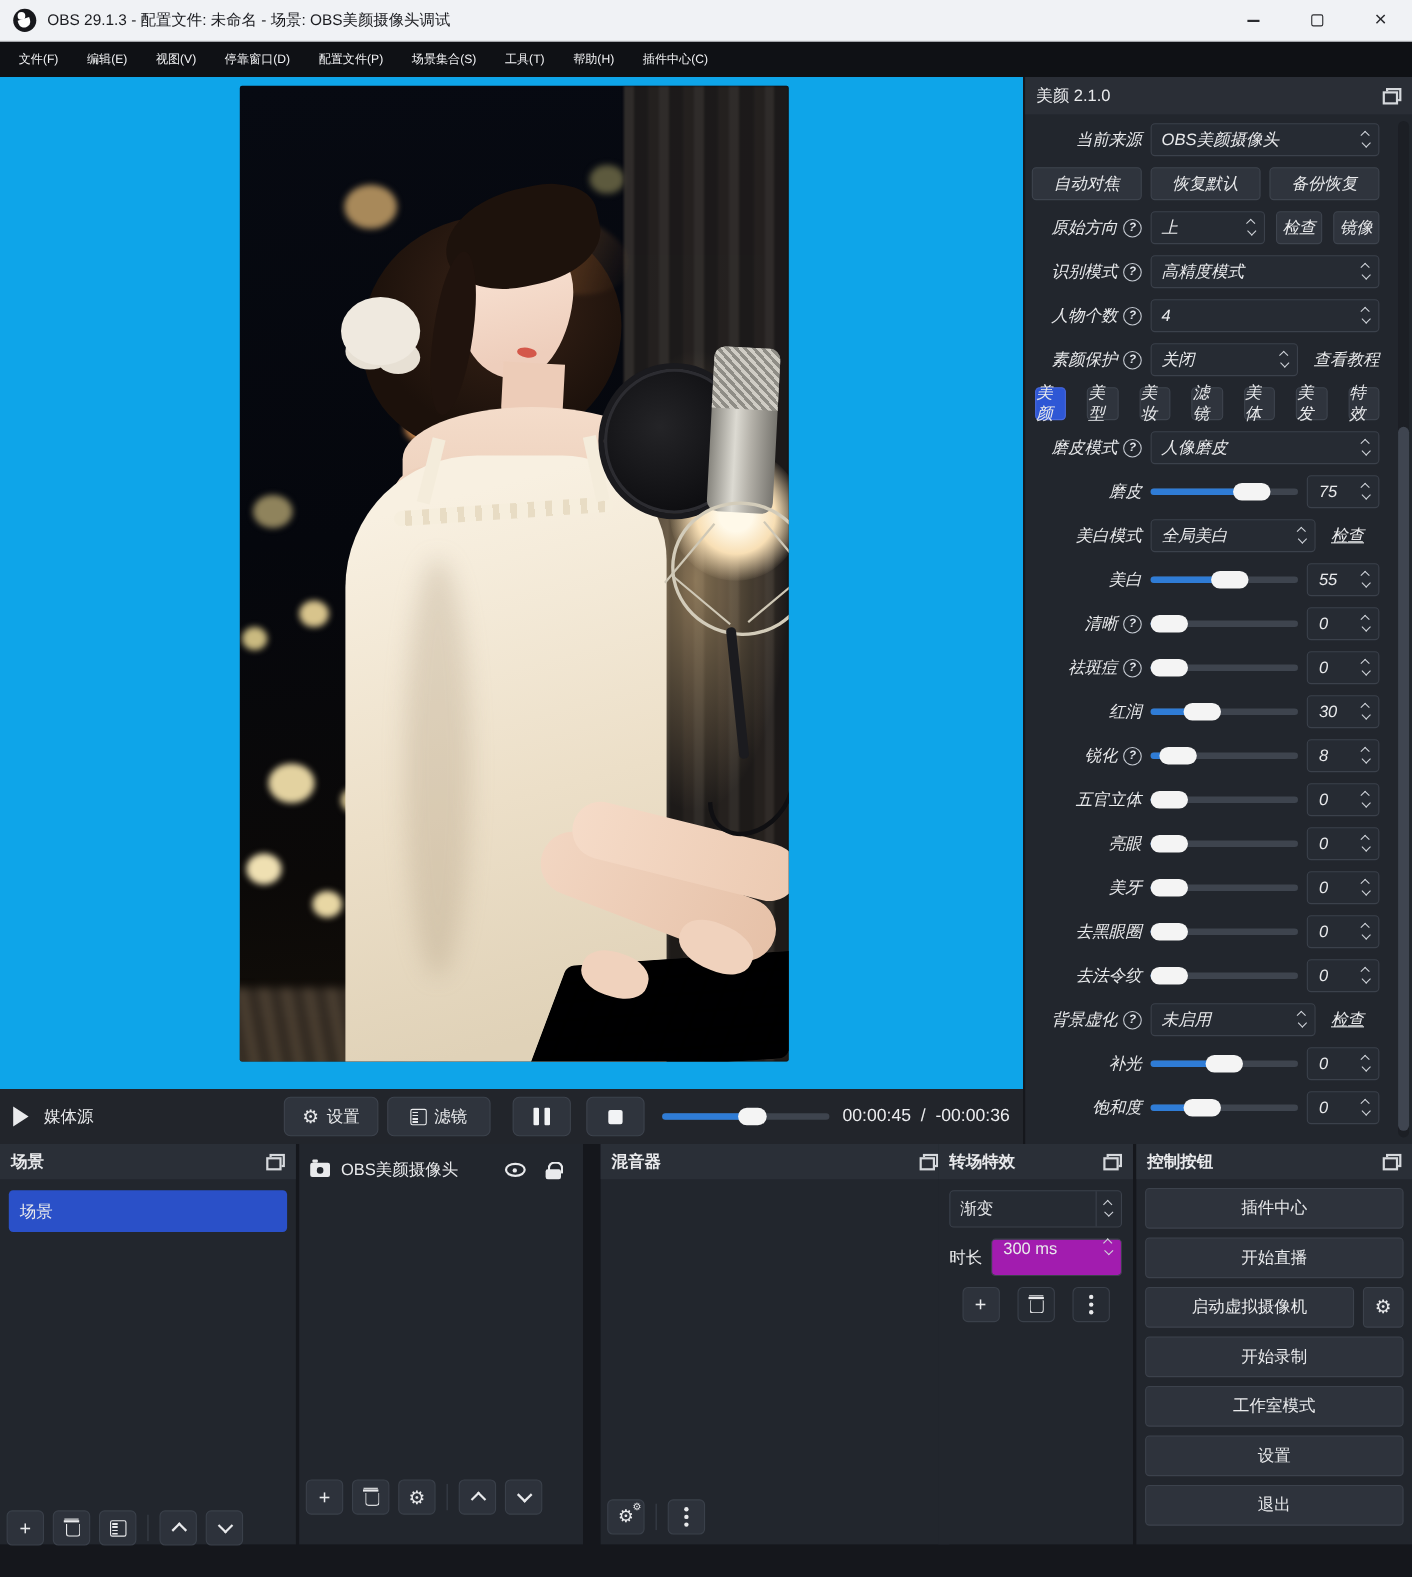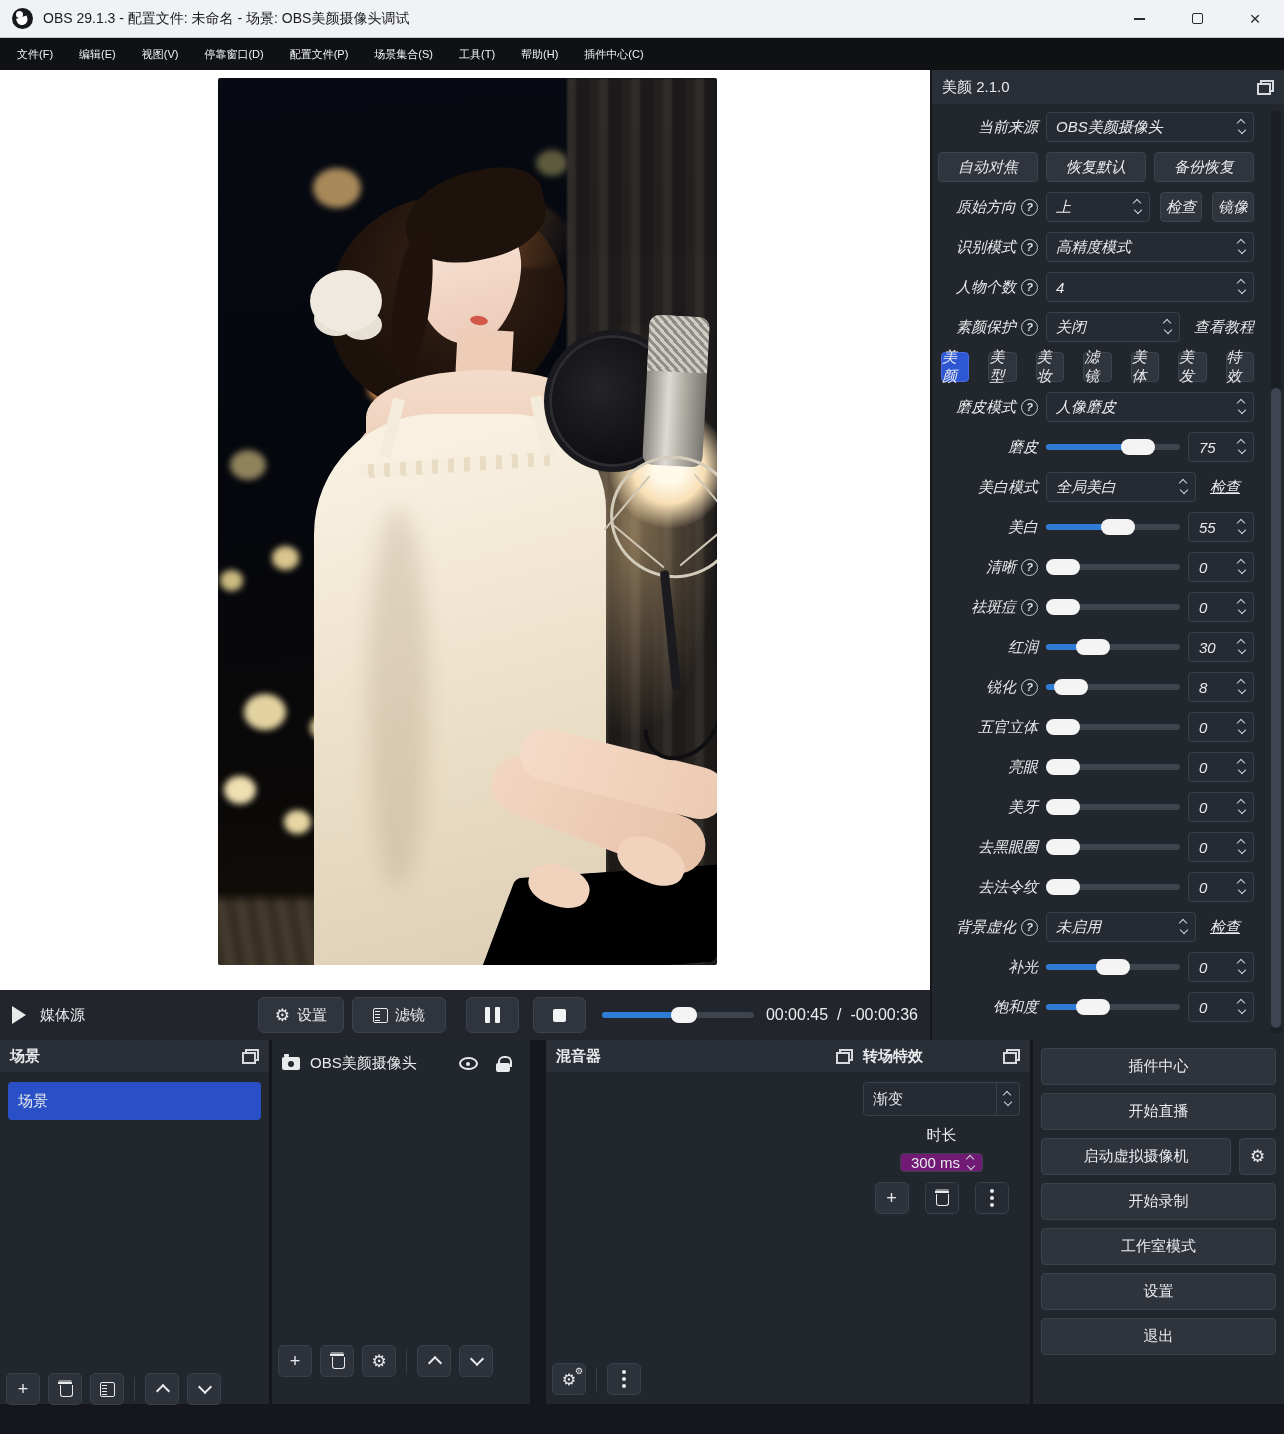--- a/index.html
+++ b/index.html
@@ -17,21 +17,21 @@
   .win-btn{width:58px;height:100%;display:flex;align-items:center;justify-content:center;color:#2a2b2f;font-size:18px;}
   .ic-min{width:11px;height:2px;background:#2a2b2f;}
   .ic-max{width:11px;height:11px;border:1.4px solid #2a2b2f;border-radius:2px;}
   .ic-close{font-size:19px;line-height:1;}
 
   
   .menubar{position:absolute;left:0;top:38px;width:1284px;height:32px;background:#0f1115;display:flex;align-items:center;padding-left:4px;}
   .menu-item{padding:0 13px;font-size:11px;color:#f2f3f5;line-height:32px;}
 
   
-  .preview{position:absolute;left:0;top:70px;width:930px;height:970px;background:#ffffff;}
+  .preview{position:absolute;left:0;top:70px;width:930px;height:970px;background:#0ea5e9;}
   .video{position:absolute;left:218px;top:8px;width:499px;height:887px;background:linear-gradient(175deg,#070a12 0%,#05070d 45%,#0b0908 78%,#151009 100%);overflow:hidden;border-radius:2px;}
   .v-curtain{position:absolute;right:0;top:0;width:150px;height:100%;background:repeating-linear-gradient(90deg,#3a3531 0 9px,#221f1d 9px 22px,#2c2724 22px 32px);opacity:.8;filter:blur(1px);}
   .v-curtain-light{position:absolute;right:0;top:240px;width:170px;height:420px;background:radial-gradient(closest-side,rgba(255,214,150,.45),rgba(255,214,150,0));}
   .v-lamp{position:absolute;right:-12px;top:330px;width:120px;height:120px;border-radius:50%;background:radial-gradient(circle,#fff9e9 18%,#f8dfb5 42%,rgba(244,200,130,0) 72%);}
   .bk{position:absolute;border-radius:50%;filter:blur(3px);}
   .v-blanket{position:absolute;left:-10px;top:820px;width:250px;height:80px;background:repeating-linear-gradient(80deg,#5a4c3c 0 10px,#3a3128 10px 20px);filter:blur(4px);opacity:.8;}
   .v-hairbun{position:absolute;left:112px;top:118px;width:235px;height:215px;border-radius:52% 48% 55% 45%;background:radial-gradient(circle at 55% 35%,#3a2418 0%,#1c110b 65%);}
   .v-hairhl{position:absolute;left:235px;top:118px;width:120px;height:70px;border-radius:50%;background:linear-gradient(100deg,rgba(190,120,60,.55),rgba(120,70,35,0));transform:rotate(14deg);filter:blur(2px);}
   .v-scrunchie{position:absolute;left:92px;top:192px;width:72px;height:62px;border-radius:50%;background:#efe9df;box-shadow:-10px 18px 0 -14px #e7e0d4,16px 24px 0 -16px #e7e0d4;}
   .v-face{position:absolute;left:198px;top:132px;width:104px;height:134px;border-radius:50% 50% 46% 54%/40% 44% 60% 56%;background:linear-gradient(160deg,#f8e2d3 20%,#eecebc 80%);transform:rotate(6deg);}
@@ -134,23 +134,23 @@
   .chvbig::before{content:"";position:absolute;left:2px;top:1px;width:8px;height:8px;border-left:2px solid #e9eaec;border-top:2px solid #e9eaec;}
   .chvbig.up::before{transform:rotate(45deg);}
   .chvbig.dn::before{transform:rotate(-135deg);top:-3px;}
   .ic-dots{display:flex;flex-direction:column;gap:3px;}
   .ic-dots i{display:block;width:4px;height:4px;border-radius:50%;background:#e9eaec;}
   .gear-adv{position:relative;font-size:16px;}
   .gear-adv sup{font-size:9px;position:absolute;top:-4px;right:-7px;}
   .trans-body{padding:10px;}
   .trans-combo{height:34px;margin-bottom:10px;}
   .combo .cdiv{width:1px;align-self:stretch;background:#3b414b;}
-  .dur-row{display:flex;align-items:center;gap:8px;margin-bottom:10px;flex-direction:column;}
+  .dur-row{display:flex;align-items:center;gap:8px;margin-bottom:10px;}
   .dur-label{font-size:15px;}
-  .dur-spin{flex:1;height:34px;background:#701a75;border:1px solid #3b414b;border-radius:4px;display:flex;align-items:center;}
+  .dur-spin{flex:1;height:34px;background:#a21caf;border:1px solid #3b414b;border-radius:4px;display:flex;align-items:flex-start;}
   .dur-spin .sval{flex:1;padding-left:10px;font-size:15px;}
   .trans-btns{display:flex;justify-content:center;gap:16px;}
   .ctl-body{padding:8px;}
   .ctl-btn{height:37px;margin-bottom:8px;background:#2e333c;border:1px solid #3c424c;border-radius:4px;display:flex;align-items:center;justify-content:center;font-size:15px;}
   .ctl-row{display:flex;gap:8px;margin-bottom:8px;}
   .ctl-row .ctl-btn{flex:1;margin-bottom:0;}
   .ctl-gear{width:37px;height:37px;background:#2e333c;border:1px solid #3c424c;border-radius:4px;display:flex;align-items:center;justify-content:center;font-size:18px;}
 
   
   .statusbar{position:absolute;left:0;top:1404px;width:1284px;height:30px;background:#181b21;display:flex;align-items:center;font-size:15px;color:#e2e4e8;}
@@ -773,20 +773,24 @@
               <i></i>
               <i></i>
               <i></i>
             </span>
           </div>
       </div>
     </div>
   </div>
 
   <div class="dock" style="left:1033px;width:251px;">
+    <div class="dock-header">
+      <span>控制按钮</span>
+      <span class="float-ic"></span>
+    </div>
     <div class="ctl-body">
       <div class="ctl-btn">插件中心</div>
       <div class="ctl-btn">开始直播</div>
       <div class="ctl-row">
         <div class="ctl-btn">启动虚拟摄像机</div>
         <div class="ctl-gear">
             <span class="ic-gear">⚙</span>
           </div>
       </div>
       <div class="ctl-btn">开始录制</div>

